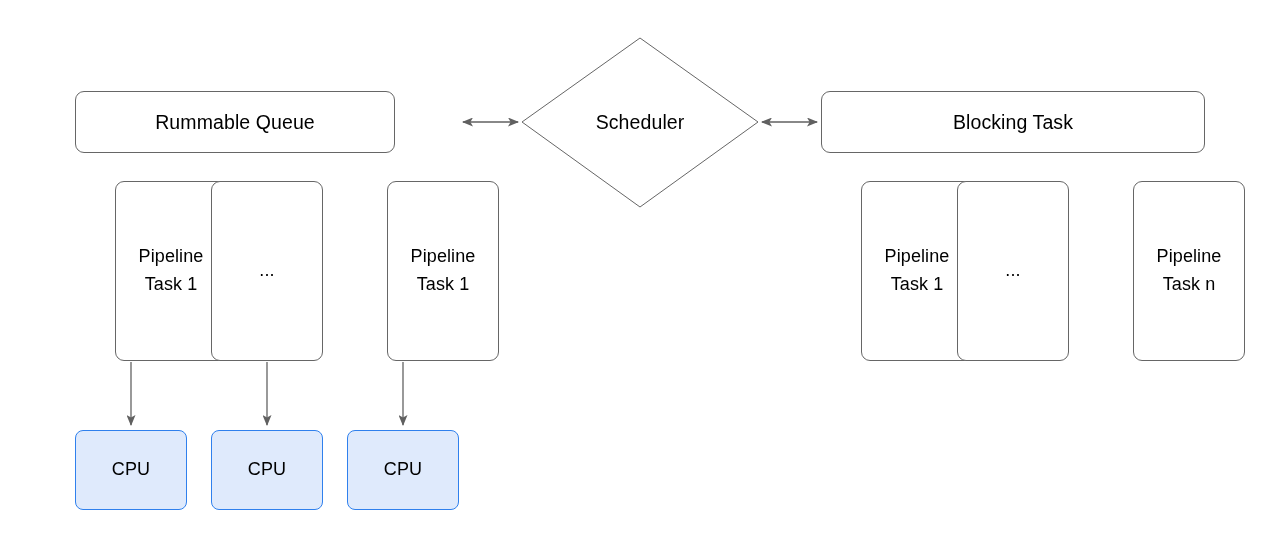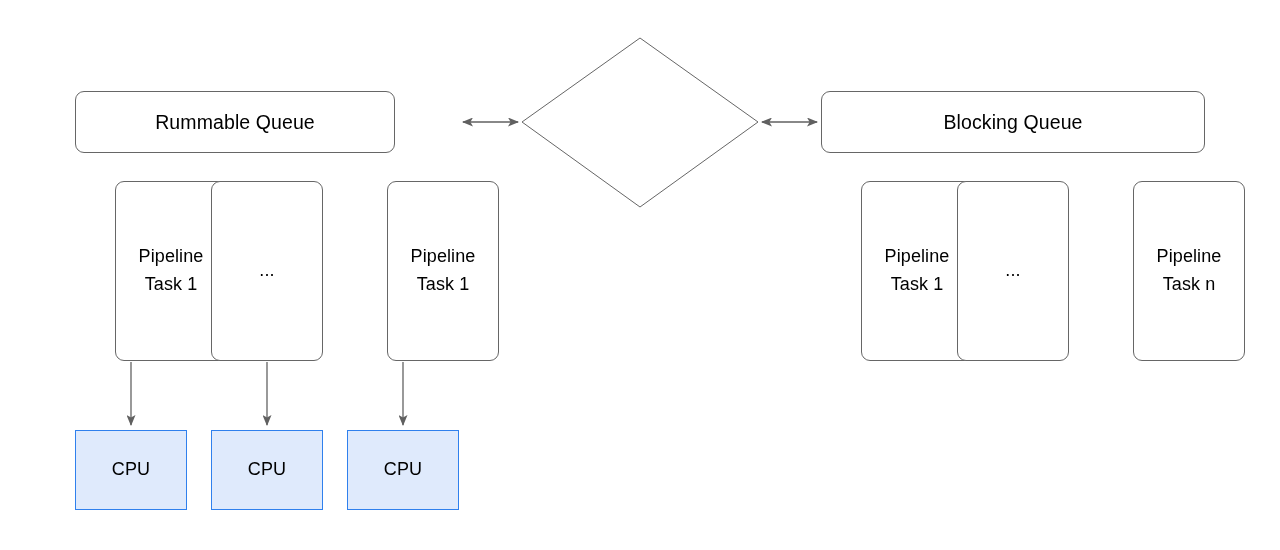--- a/index.html
+++ b/index.html
@@ -50,21 +50,21 @@
   .task-node {
     font-size: 18px;
     margin-left: 40px;
   }
   .ellipsis-node {
     font-size: 18px;
   }
   .cpu-node {
     background: #dfeafc;
     border: 1.6px solid #2f80ed;
-    border-radius: 0;
+    border-radius: 8px;
     font-size: 18px;
   }
   .diamond-label {
     position: absolute;
     display: flex;
     align-items: center;
     justify-content: center;
     font-size: 19.5px;
     text-align: center;
   }
@@ -92,20 +92,23 @@
 
       Blocking Queue --&gt;
     <line x1="762" y1="122" x2="817" y2="122" stroke="#606060" stroke-width="1.6" marker-start="url(#arrow-start)" marker-end="url(#arrow-end)"></line>
 
     
     <line x1="131" y1="362" x2="131" y2="425" stroke="#808080" stroke-width="1.6" marker-end="url(#arrow-end)"></line>
     <line x1="267" y1="362" x2="267" y2="425" stroke="#808080" stroke-width="1.6" marker-end="url(#arrow-end)"></line>
     <line x1="403" y1="362" x2="403" y2="425" stroke="#808080" stroke-width="1.6" marker-end="url(#arrow-end)"></line>
   </svg>
 
+  <div class="diamond-label" style="left:522px; top:102px; width:236px; height:40px;">
+    <span class="node-label">Scheduler</span>
+  </div>
 
   <div class="node queue-node" style="left:75px; top:91px; width:320px; height:62px;">
     <span class="node-label">Rummable Queue</span>
   </div>
 
   <div class="node task-node" style="left:75px; top:181px; width:112px; height:180px;">
     <span class="node-label">Pipeline
 Task 1</span>
   </div>
   <div class="node ellipsis-node" style="left:211px; top:181px; width:112px; height:180px;">
@@ -120,21 +123,21 @@
     <span class="node-label">CPU</span>
   </div>
   <div class="node cpu-node" style="left:211px; top:430px; width:112px; height:80px;">
     <span class="node-label">CPU</span>
   </div>
   <div class="node cpu-node" style="left:347px; top:430px; width:112px; height:80px;">
     <span class="node-label">CPU</span>
   </div>
 
   <div class="node queue-node" style="left:821px; top:91px; width:384px; height:62px;">
-    <span class="node-label">Blocking Queue</span>
+    <span class="node-label">Blocking Task</span>
   </div>
 
   <div class="node task-node" style="left:821px; top:181px; width:112px; height:180px;">
     <span class="node-label">Pipeline
 Task 1</span>
   </div>
   <div class="node ellipsis-node" style="left:957px; top:181px; width:112px; height:180px;">
     <span class="node-label">...</span>
   </div>
   <div class="node task-node" style="left:1093px; top:181px; width:112px; height:180px;">

